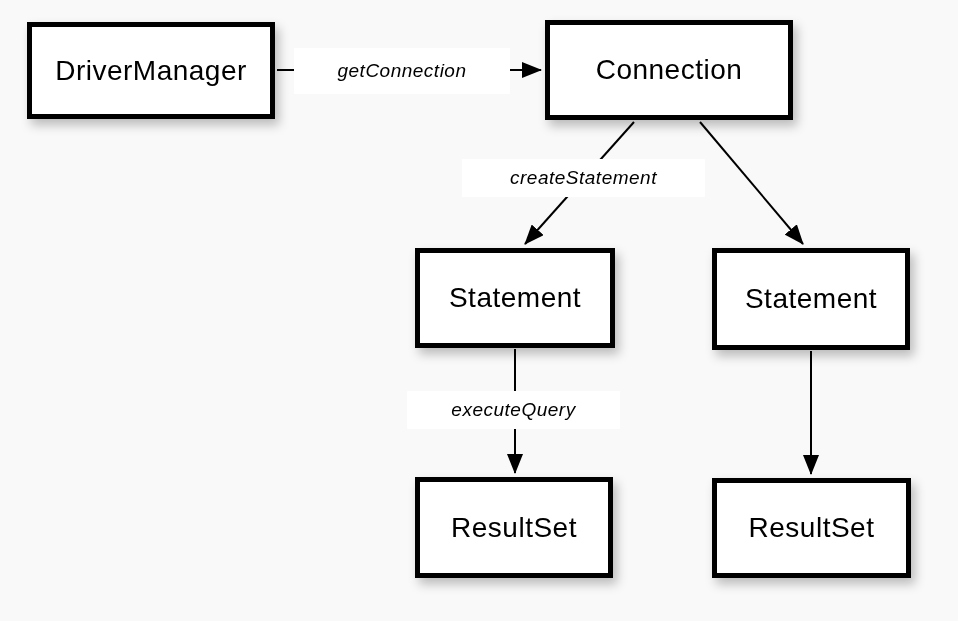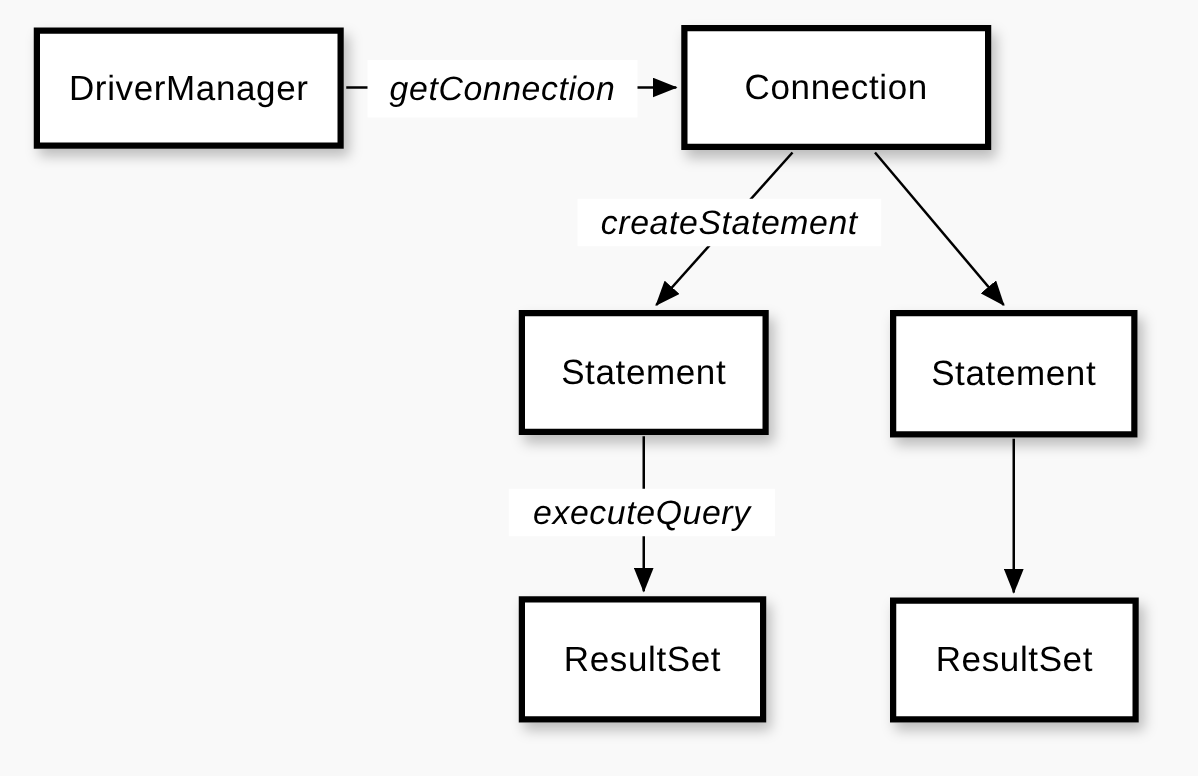--- a/index.html
+++ b/index.html
@@ -42,21 +42,21 @@
   #node-statement-left  { left: 415px; top: 248px; width: 200px; height: 100px; }
   #node-statement-right { left: 712px; top: 248px; width: 198px; height: 102px; }
   #node-resultset-left  { left: 415px; top: 477px; width: 198px; height: 101px; }
   #node-resultset-right { left: 712px; top: 478px; width: 199px; height: 100px; }
   .edge-label {
     position: absolute;
     box-sizing: border-box;
     background: #ffffff;
     z-index: 2;
     font-style: italic;
-    font-size: 27px;
+    font-size: 19px;
     letter-spacing: 0.5px;
     display: flex;
     align-items: center;
     justify-content: center;
     white-space: nowrap;
   }
   #label-getconnection   { left: 294px; top: 48px;  width: 216px; height: 46px; }
   #label-createstatement { left: 462px; top: 159px; width: 243px; height: 38px; }
   #label-executequery    { left: 407px; top: 391px; width: 213px; height: 38px; }
 </style>

